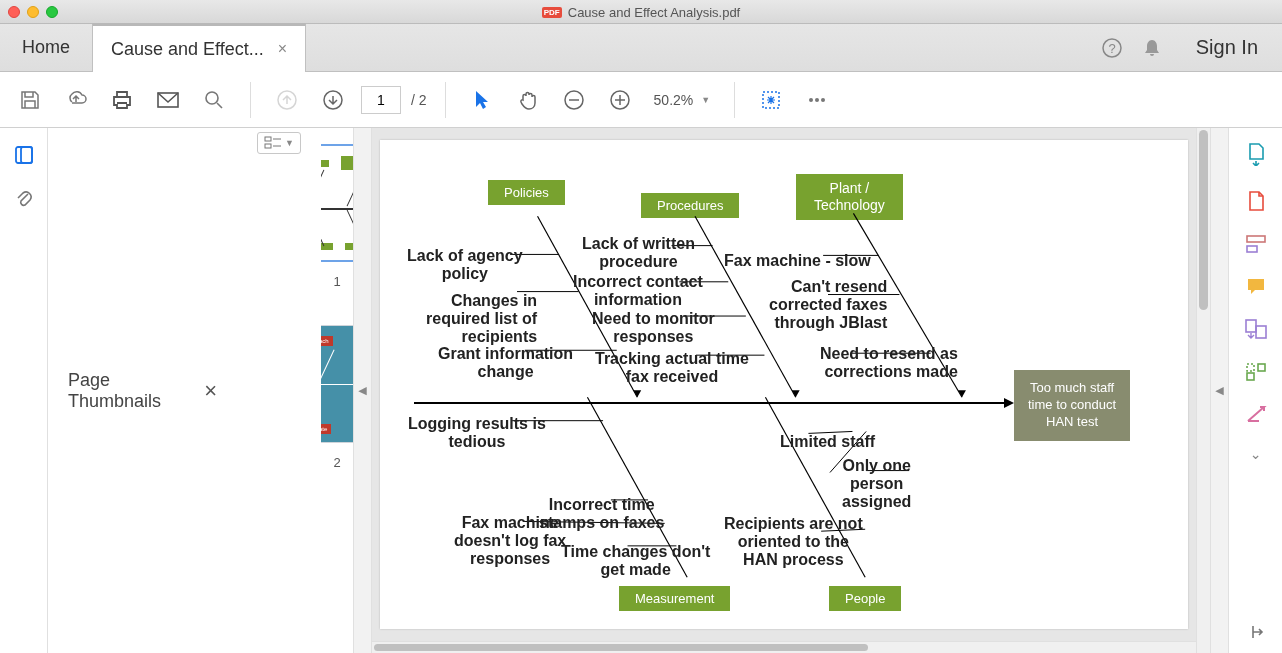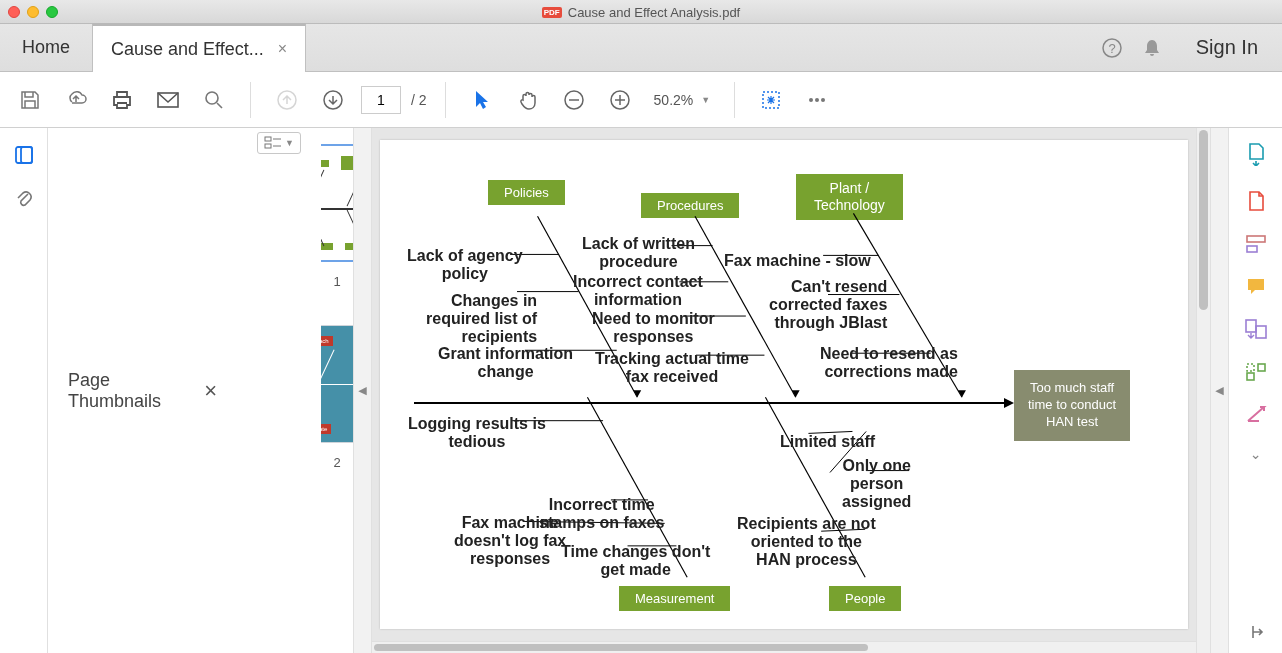--- a/index.html
+++ b/index.html
@@ -354,21 +354,21 @@
 responses</div>
       <div class="cause-label" style="left:159px;top:356px;white-space:pre">Incorrect time
 stamps on faxes</div>
       <div class="cause-label" style="left:181px;top:403px;white-space:pre">Time changes don't
 get made</div>
 
       <div class="cause-label" style="left:400px;top:293px">Limited staff</div>
       <div class="cause-label" style="left:462px;top:317px;white-space:pre">Only one
 person
 assigned</div>
-      <div class="cause-label" style="left:357px;top:375px;white-space:pre">Recipients are not
+      <div class="cause-label" style="left:344px;top:375px;white-space:pre">Recipients are not
 oriented to the
 HAN process</div>
     </div>
     <div class="scroll-v">
         <div class="scroll-thumb"></div>
       </div>
     <div class="scroll-h">
         <div class="scroll-h-thumb"></div>
       </div>
   </div>

